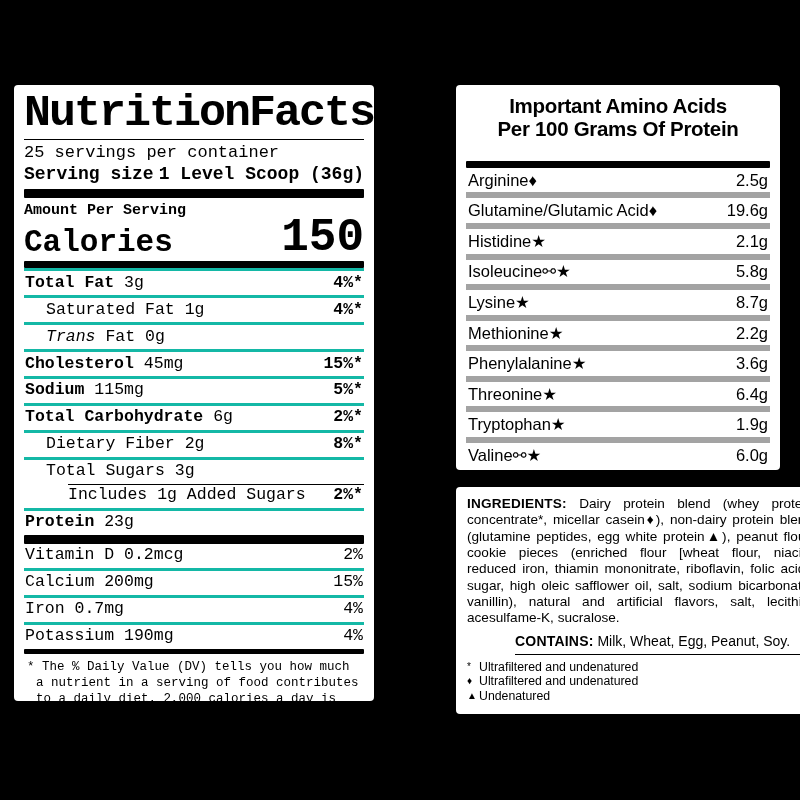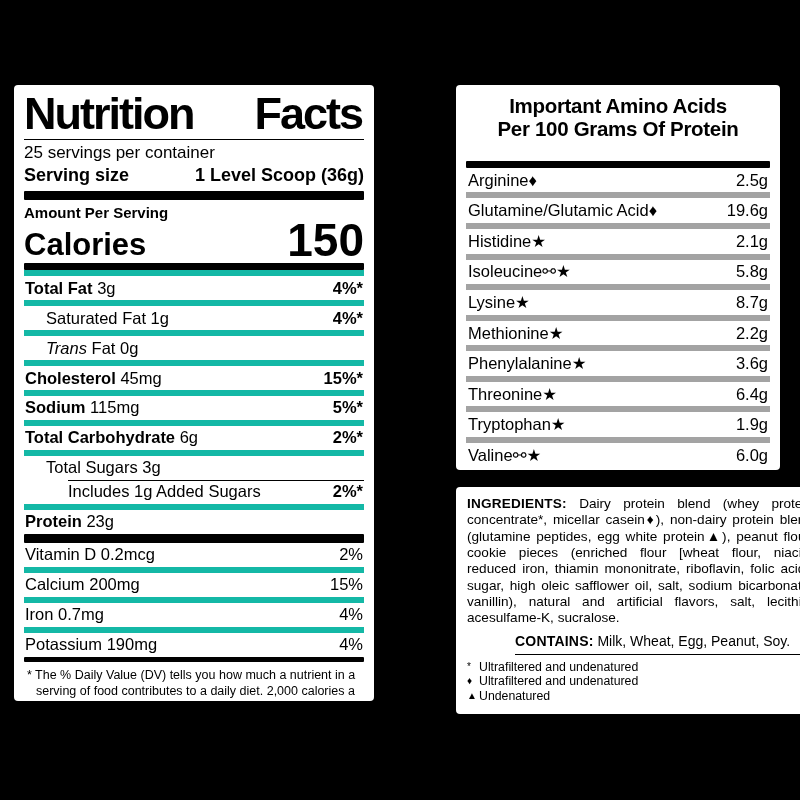--- a/index.html
+++ b/index.html
@@ -5,21 +5,21 @@
   html,body{margin:0;padding:0;}
   body{
     width:800px;height:800px;background:#000;position:relative;overflow:hidden;
     font-family:"Liberation Sans", sans-serif;color:#000;
     -webkit-font-smoothing:antialiased;
   }
   .panel{
     position:absolute;background:#fff;border-radius:4px;box-sizing:border-box;
     overflow:hidden;
   }
-  #nf-panel{left:14px;top:85px;width:360px;height:616px;padding:6px 10px;}
+  #nf-panel{left:14px;top:85px;width:360px;height:616px;padding:6px 10px;font-family:Liberation Mono, monospace;}
   #aa-panel{left:456px;top:85px;width:324px;height:385px;padding:7px 10px;}
   #ing-panel{left:456px;top:487px;width:368px;height:227px;padding:9px 11px;}
 
   
   .nf-title{
     font-weight:700;font-size:45px;letter-spacing:-2px;line-height:1.0;
     display:flex;justify-content:space-between;align-items:baseline;
     padding:0 2px 3px 0;border-bottom:1px solid #000;
   }
   .nf-servings{font-size:17px;padding:3px 0 1px 0;}
@@ -28,21 +28,21 @@
   .bar-med{height:7px;background:#000;border-radius:1px;}
   .bar-thin{height:5px;background:#000;border-radius:1px;}
   .nf-aps{font-size:15px;font-weight:700;padding:4px 0 0 0;}
   .nf-cal-row{display:flex;justify-content:space-between;align-items:flex-end;padding:0 0 3px 0;}
   .nf-cal-label{font-size:31px;font-weight:700;line-height:1;}
   .nf-cal-value{font-size:46px;font-weight:700;line-height:0.85;}
   .nf-dv-header{font-size:12.5px;font-weight:700;text-align:right;padding:3px 1px 3px 0;}
   .nf-rows{}
   .row{
     display:flex;justify-content:space-between;align-items:baseline;
-    border-top:6px solid #14b8a6;padding:2.5px 1px;font-size:16.5px;line-height:1.15;
+    border-top:3px solid #14b8a6;padding:2.5px 1px;font-size:16.5px;line-height:1.15;
   }
   .row .nm{font-weight:700;}
   .row.sub .nm{font-weight:400;}
   .row .amt{font-weight:400;}
   .row .dv{font-weight:700;}
   .row.plain .dv{font-weight:400;}
   .ind1{padding-left:22px;}
   .ind2{padding-left:44px;}
   .row.partline{border-top:none;position:relative;}
   .row.partline::before{content:"";position:absolute;top:0;left:44px;right:0;border-top:1px solid #000;}
@@ -112,20 +112,24 @@
     </div>
     <div class="row">
       <span><span class="nm">Sodium</span>&nbsp;<span class="amt">115mg</span></span>
       <span class="dv">5%*</span>
     </div>
     <div class="row">
       <span><span class="nm">Total Carbohydrate</span>&nbsp;<span class="amt">6g</span></span>
       <span class="dv">2%*</span>
     </div>
     <div class="row sub ind1">
+      <span><span class="nm">Dietary Fiber</span>&nbsp;<span class="amt">2g</span></span>
+      <span class="dv">8%*</span>
+    </div>
+    <div class="row sub ind1">
       <span><span class="nm">Total Sugars</span>&nbsp;<span class="amt">3g</span></span>
       <span class="dv"></span>
     </div>
     <div class="row sub ind2 partline">
       <span><span class="nm">Includes</span>&nbsp;<span class="amt">1g Added Sugars</span></span>
       <span class="dv">2%*</span>
     </div>
     <div class="row">
       <span><span class="nm">Protein</span>&nbsp;<span class="amt">23g</span></span>
       <span class="dv"></span>

